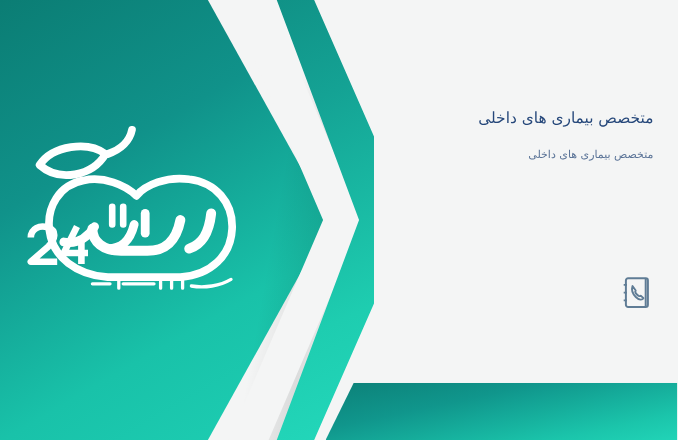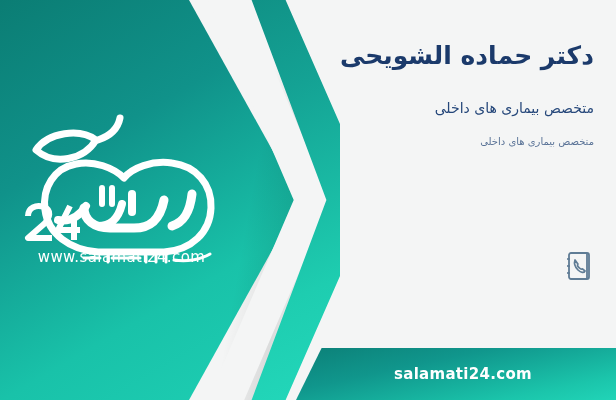--- a/index.html
+++ b/index.html
@@ -178,37 +178,34 @@
         <path d="M56 98 L44 122 L66 122 M60 108 L60 132"></path>
       </g>
       <g fill="none" stroke="#ffffff" stroke-width="3" stroke-linecap="round">
 
         <path d="M196 146 C186 152 172 154 160 152"></path>
         <path d="M152 146 L152 154 M142 146 L142 154 M132 148 L132 154"></path>
         <path d="M126 150 L98 150 M94 146 L94 154 M86 150 L70 150"></path>
       </g>
     </svg>
   </div>
-  <div class="logo-url">www.salamati24.com</div>
-
-  <div class="doctor-name">دکتر حماده الشویحی</div>
+
   <div class="specialty-main">متخصص بیماری های داخلی</div>
   <div class="specialty-sub">متخصص بیماری های داخلی</div>
 
   <div class="contact-phone">
     <span class="contact-icon">
       <svg viewBox="0 0 30 34" xmlns="http://www.w3.org/2000/svg">
         <rect x="5" y="3" width="20" height="26" rx="2" fill="none" stroke="#5f7c95" stroke-width="1.8"></rect>
         <line x1="23" y1="3" x2="23" y2="29" stroke="#5f7c95" stroke-width="1.8"></line>
         <line x1="3" y1="9" x2="6" y2="9" stroke="#5f7c95" stroke-width="1.6"></line>
         <line x1="3" y1="16" x2="6" y2="16" stroke="#5f7c95" stroke-width="1.6"></line>
         <line x1="3" y1="23" x2="6" y2="23" stroke="#5f7c95" stroke-width="1.6"></line>
         <path d="M11 10 C10 13 11 17 14 20 C17 23 20 23 21 21 L18.5 18.8 C17.6 19.6 16.4 19.1 15 17.7 C13.6 16.3 13.1 15 13.9 14.1 Z" fill="none" stroke="#5f7c95" stroke-width="1.7" stroke-linejoin="round"></path>
       </svg>
     </span>
     <span class="contact-text"></span>
   </div>
 
 
   <div class="bottom-bar"></div>
-  <div class="bottom-bar-text">salamati24.com</div>
 
 </div>
 
 </body></html>

